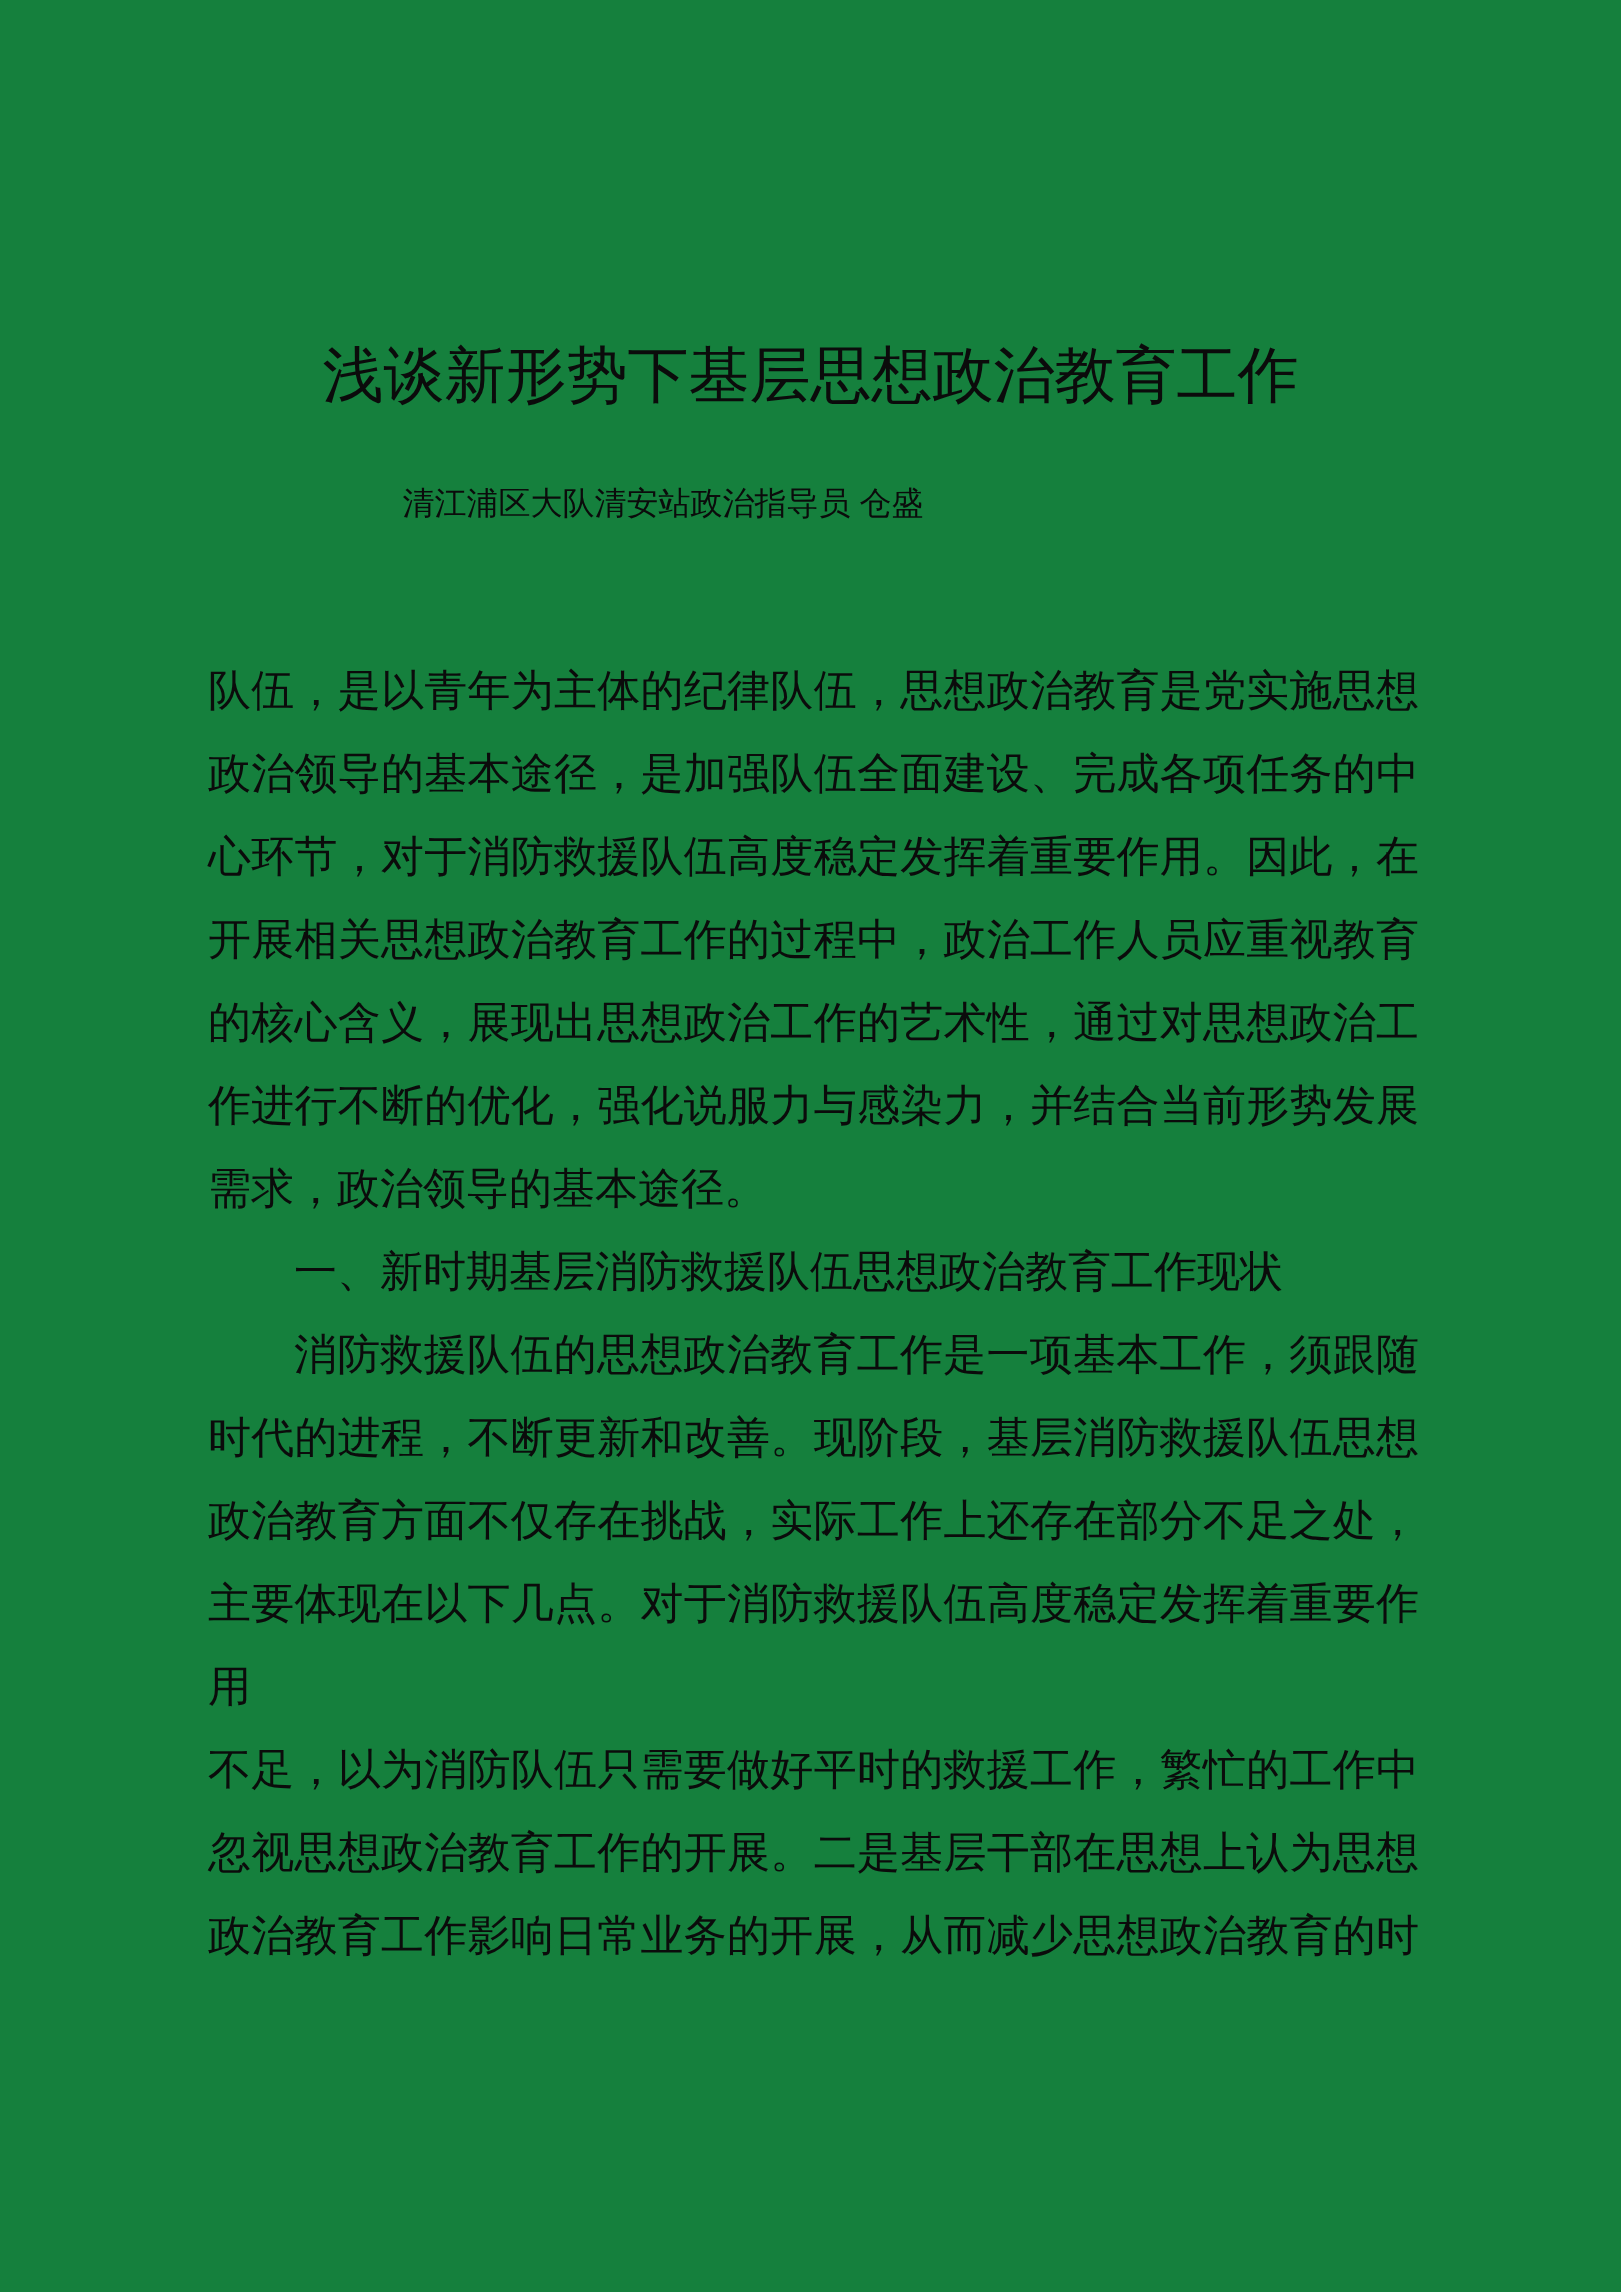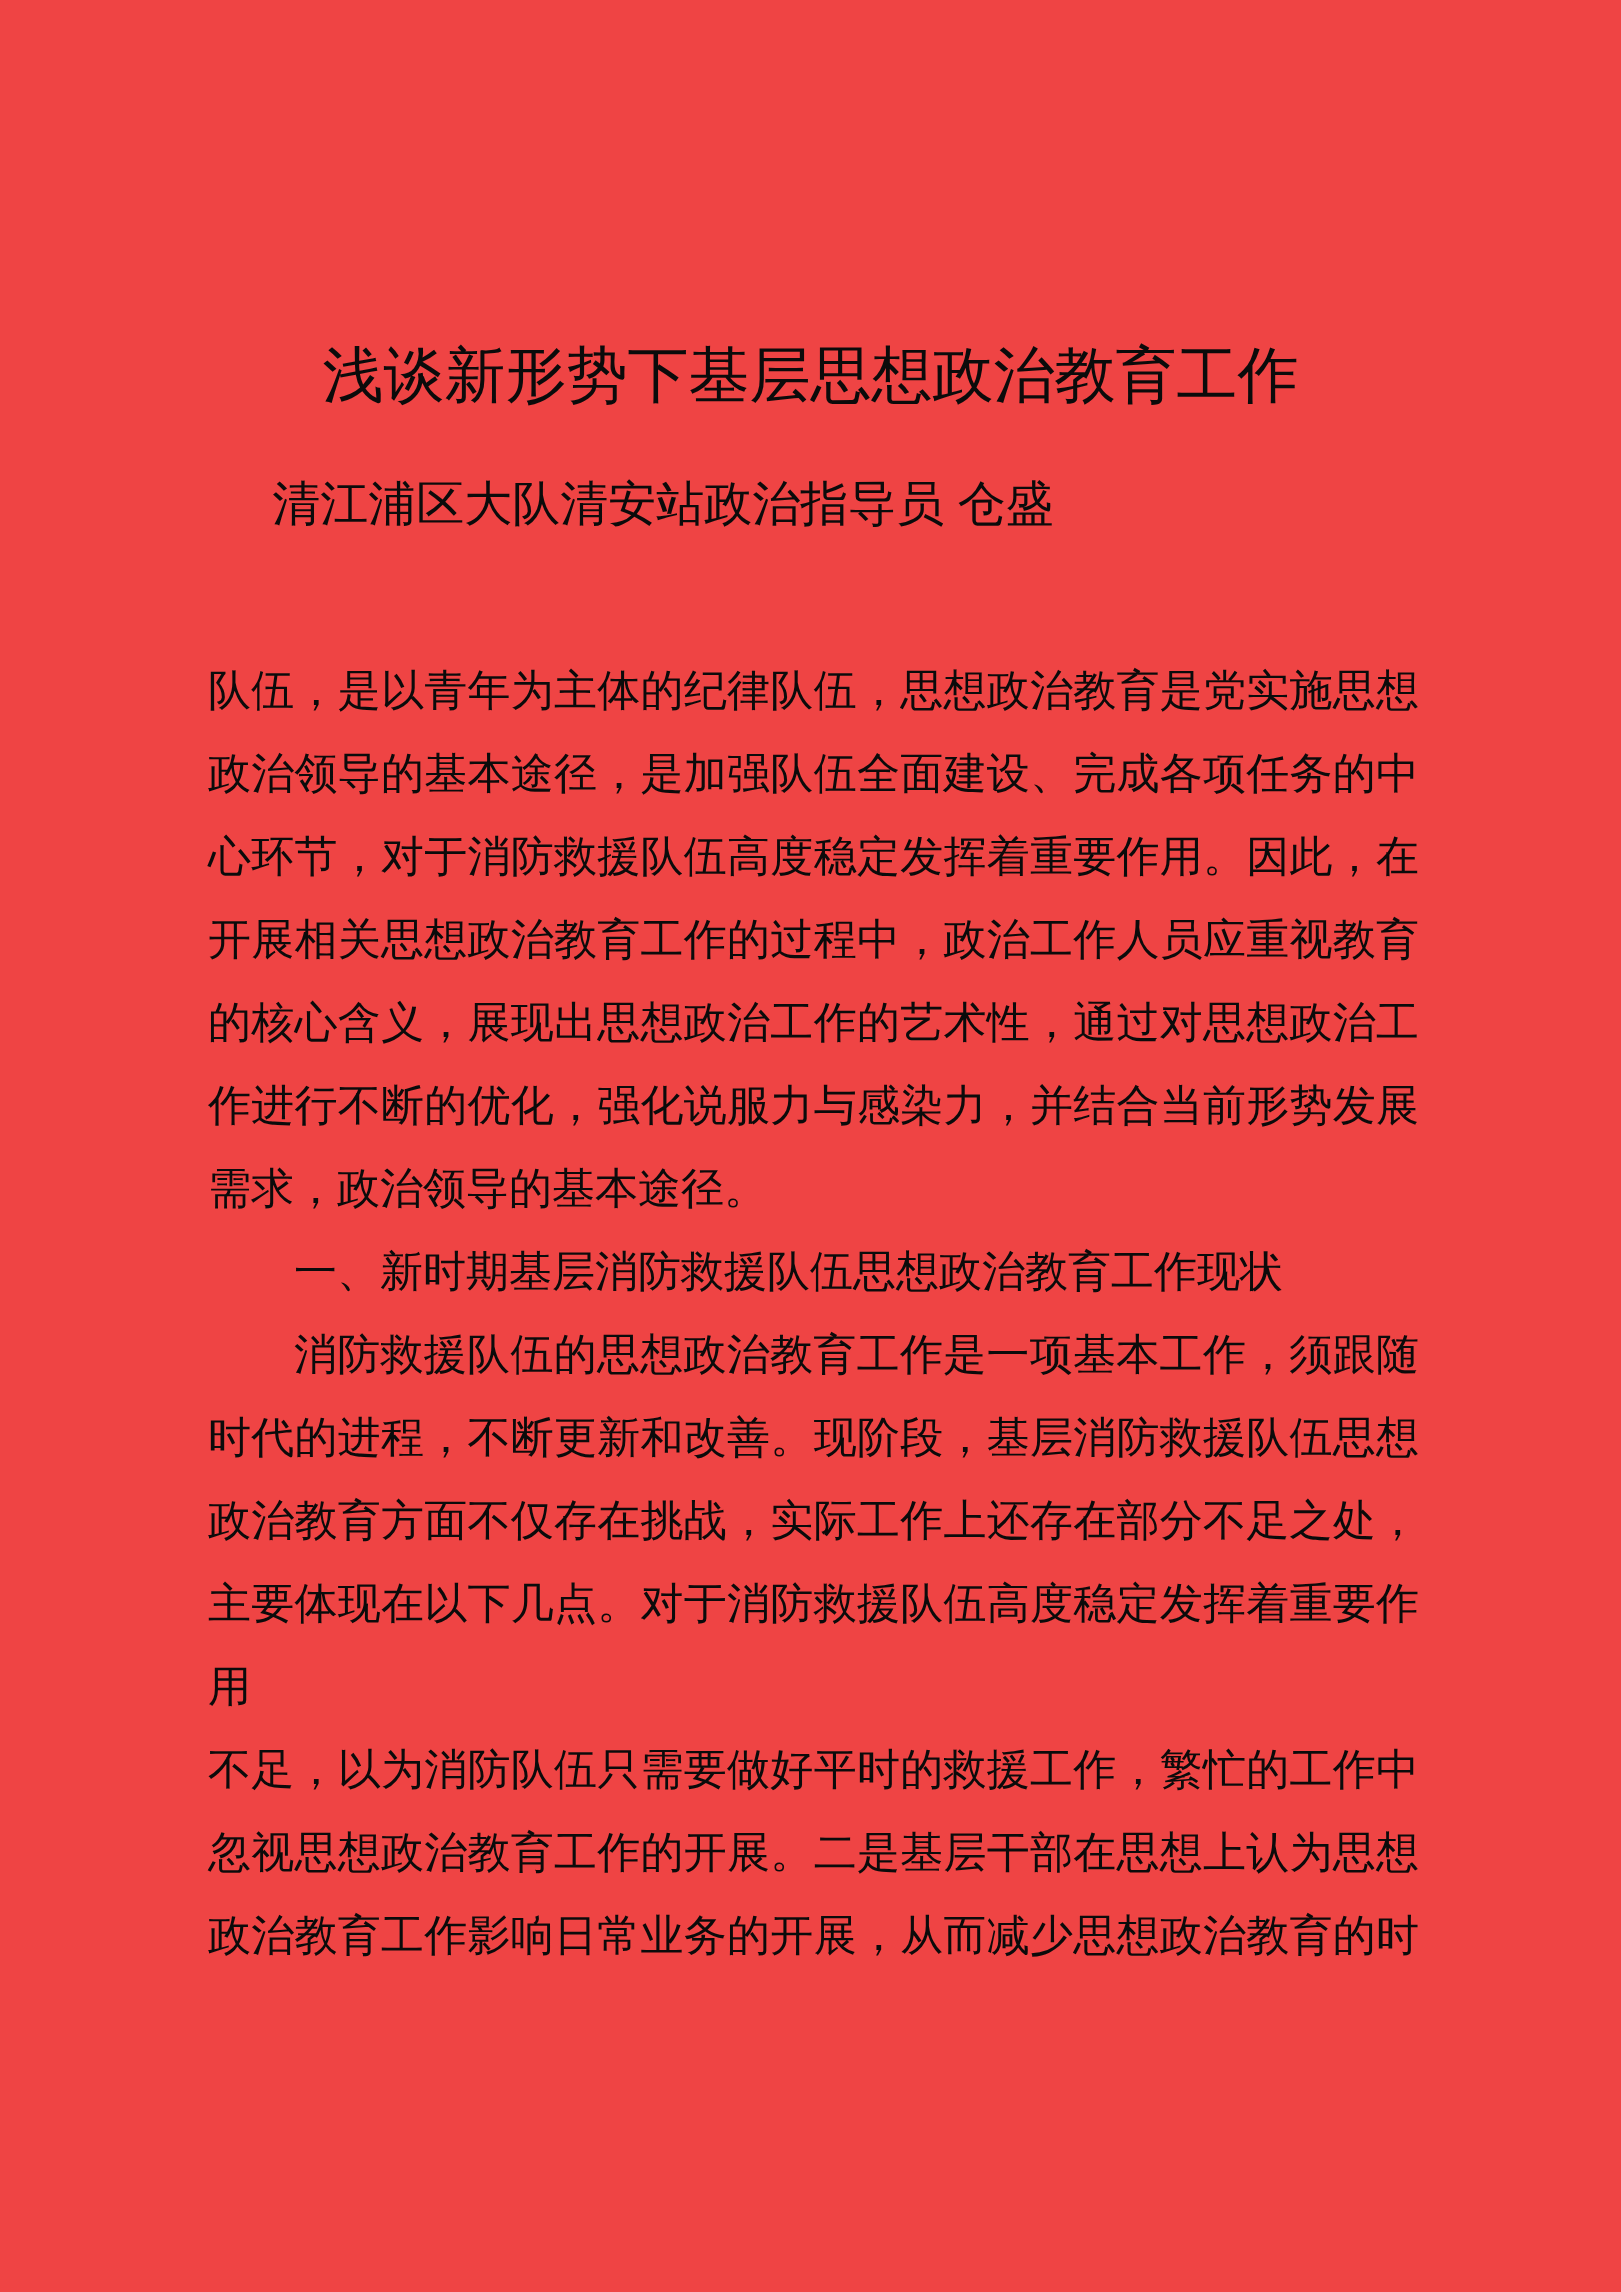--- a/index.html
+++ b/index.html
@@ -13,21 +13,21 @@
     overflow: hidden;
     font-family: "Liberation Sans", "DejaVu Sans", sans-serif;
     color: #000000;
     -webkit-font-smoothing: antialiased;
   }
 
   .page {
     position: relative;
     width: 1621px;
     height: 2293px;
-    background: #ef4444;
+    background: #15803d;
     box-sizing: border-box;
   }
 
   
   .doc-title {
     position: absolute;
     left: 0;
     top: 294px;
     width: 1621px;
     text-align: center;
@@ -41,21 +41,21 @@
     display: block;
     white-space: nowrap;
   }
 
   .doc-byline {
     position: absolute;
     left: 0;
     top: 476px;
     width: 1326px;
     text-align: center;
-    font-size: 48px;
+    font-size: 32px;
     line-height: 55px;
     font-weight: 400;
     color: #0b0b0b;
     white-space: nowrap;
   }
 
   
   .body-block {
     position: absolute;
     left: 208px;

